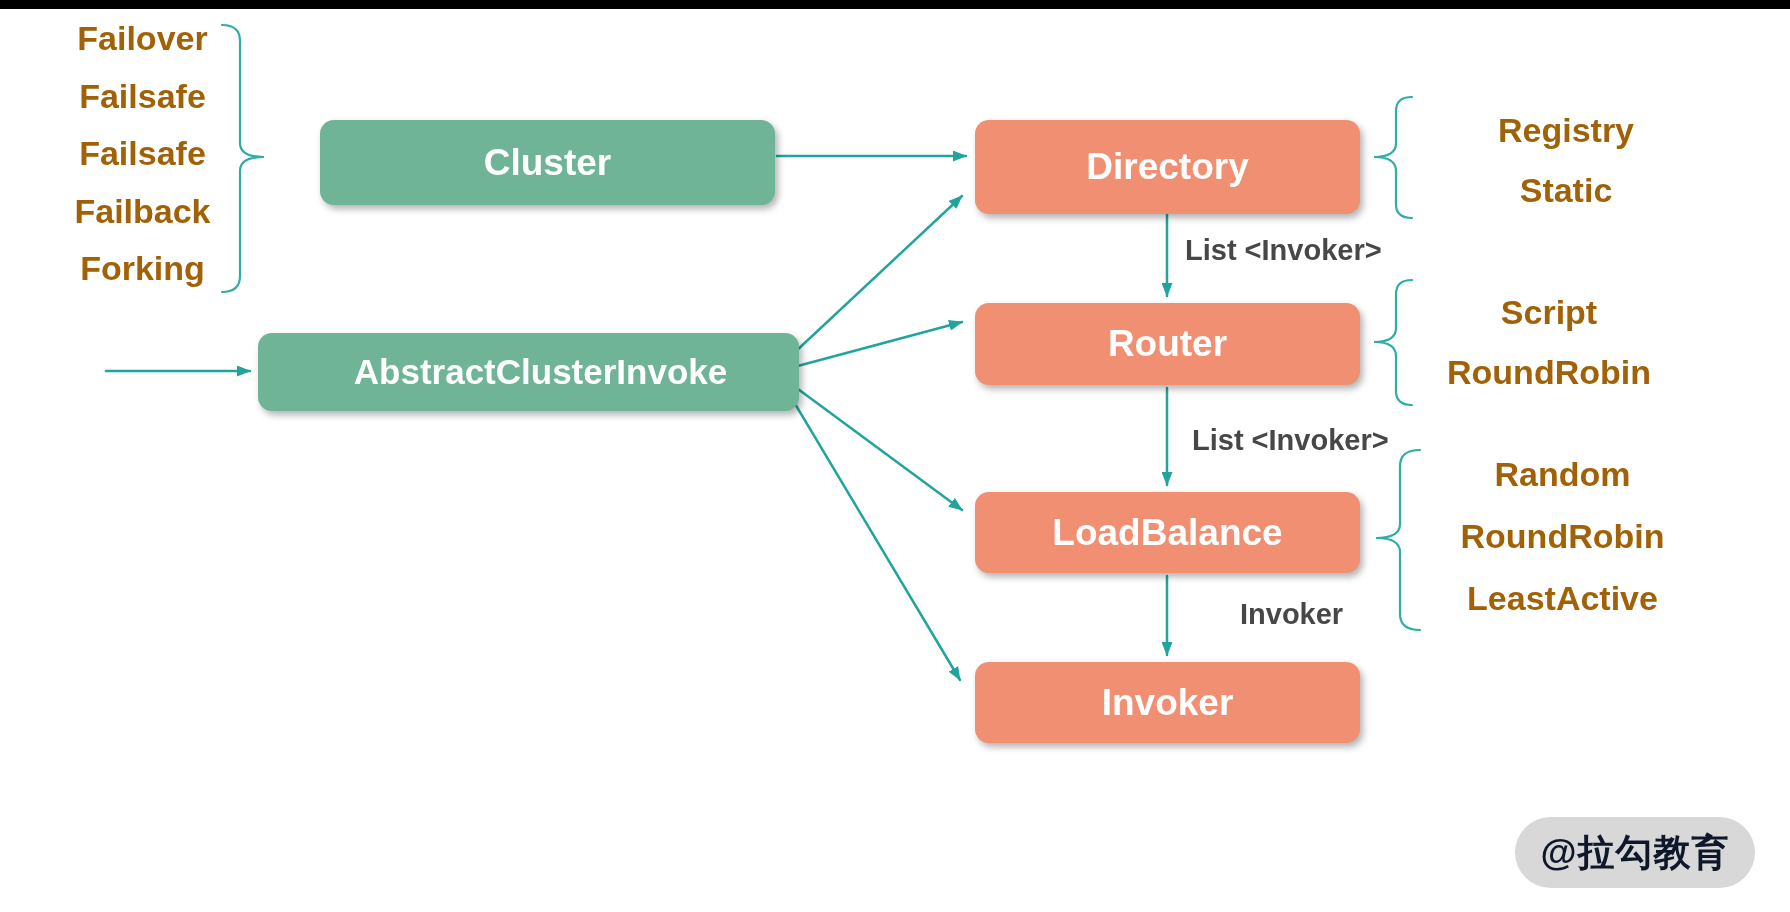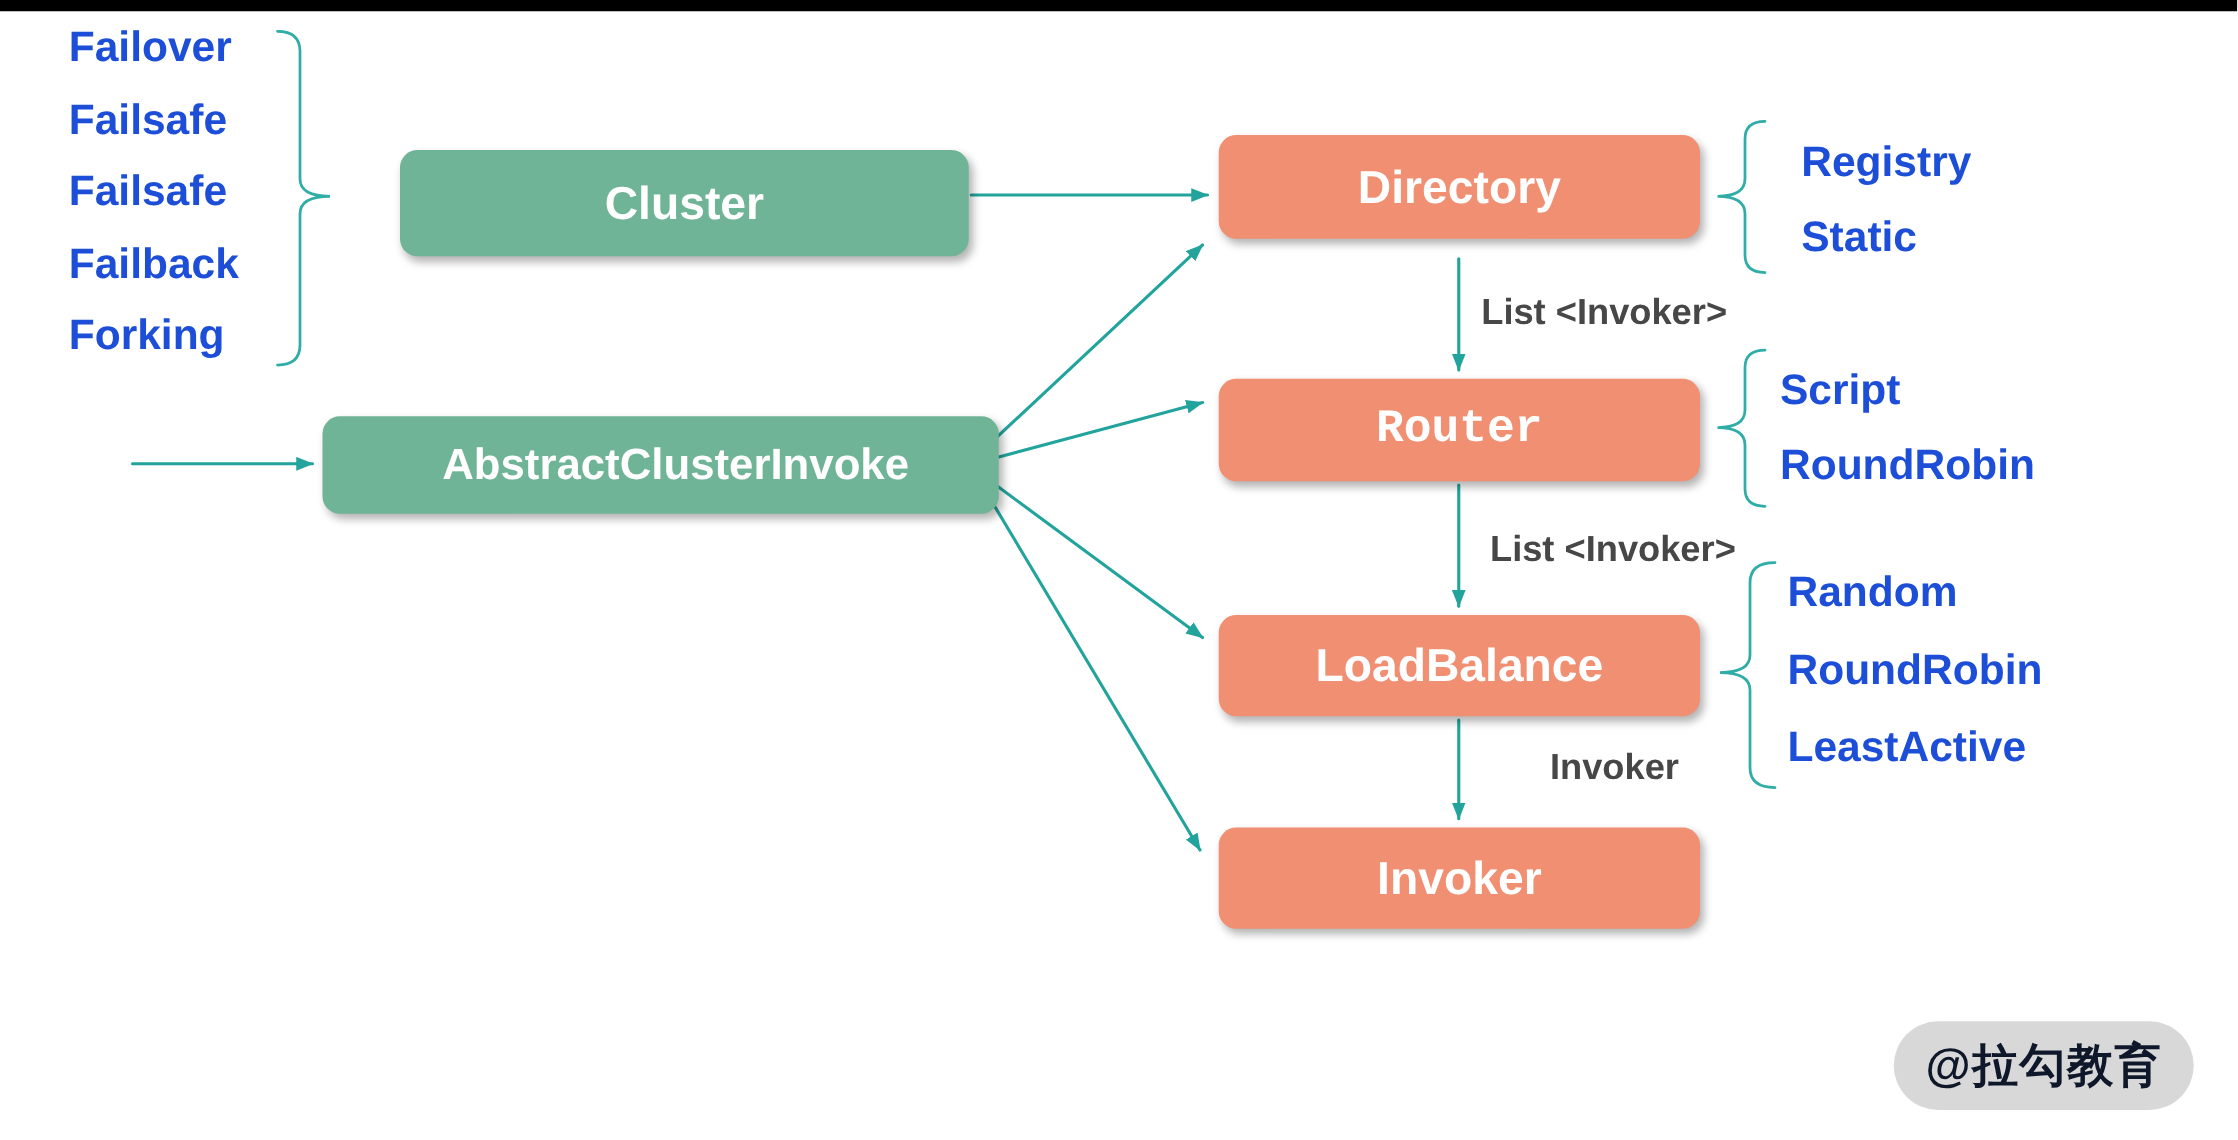--- a/index.html
+++ b/index.html
@@ -8,26 +8,26 @@
   .top-bar{position:absolute;left:0;top:0;width:1790px;height:9px;background:#000000;}
   svg.connectors{position:absolute;left:0;top:0;width:1790px;height:912px;}
 
   .node{position:absolute;display:flex;align-items:center;justify-content:center;
         color:#ffffff;font-weight:bold;border-radius:14px;
         box-shadow:3px 4px 7px rgba(0,0,0,0.30);}
   .green{background:#6fb496;}
   .salmon{background:#f08f72;}
   .node-cluster{left:320px;top:120px;width:455px;height:85px;font-size:37px;}
   .node-aci{left:258px;top:333px;width:517px;height:78px;font-size:35px;padding-left:24px;}
-  .node-directory{left:975px;top:108px;width:385px;height:83px;font-size:37px;}
-  .node-router{left:975px;top:303px;width:385px;height:82px;font-size:37px;font-family:Liberation Mono, monospace;}
+  .node-directory{left:975px;top:120px;width:385px;height:94px;font-size:37px;}
+  .node-router{left:975px;top:303px;width:385px;height:82px;font-size:37px;}
   .node-loadbalance{left:975px;top:492px;width:385px;height:81px;font-size:37px;}
   .node-invoker{left:975px;top:662px;width:385px;height:81px;font-size:37px;}
 
-  .side-list{position:absolute;color:#1d4ed8;font-weight:bold;font-size:34px;text-align:left;}
+  .side-list{position:absolute;color:#a16207;font-weight:bold;font-size:34px;text-align:center;}
   .side-list .li{line-height:57.5px;height:57.5px;}
   .list-left{left:55px;top:10px;width:175px;}
   .list-a{left:1395px;top:100px;width:250px;margin-left:46px;}
   .list-a .li,.list-b .li{line-height:60px;height:60px;}
   .list-b{left:1395px;top:282px;width:250px;padding-left:29px;}
   .list-c{left:1430px;top:443px;width:265px;}
   .list-c .li{line-height:62px;height:62px;}
 
   .edge-label{position:absolute;color:#474747;font-weight:600;font-size:29px;line-height:34px;white-space:nowrap;}
   .el-1{left:1185px;top:233px;}

